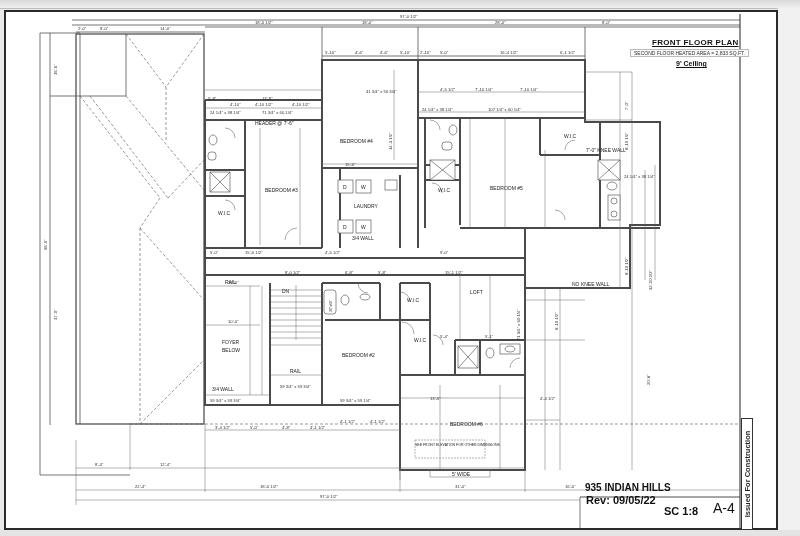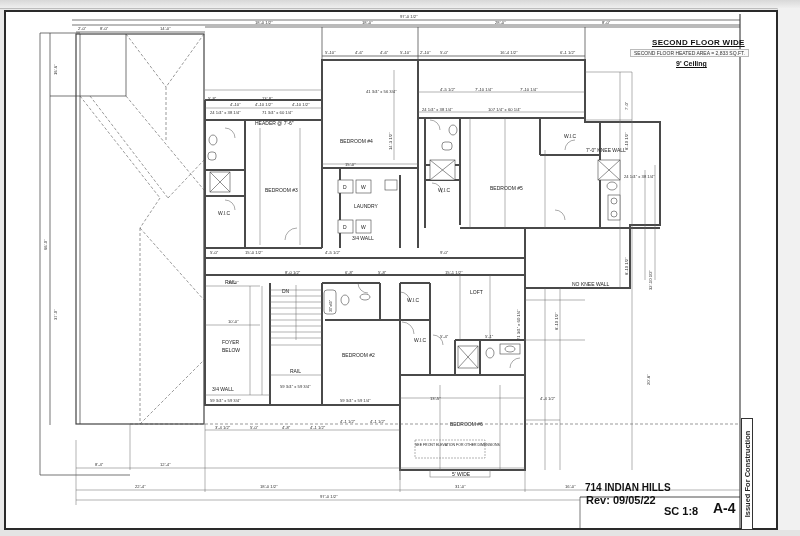--- a/index.html
+++ b/index.html
@@ -10,21 +10,21 @@
   .sheet{position:absolute;left:4px;top:10px;width:774px;height:520px;background:#fff;border:2px solid #2a2a2a;box-sizing:border-box;}
   svg{position:absolute;left:0;top:0;}
   .dim{font-family:"Liberation Sans",sans-serif;font-size:4.2px;fill:#333;}
   .room{font-family:"Liberation Sans",sans-serif;font-size:5px;fill:#222;}
   .plan-title{position:absolute;left:652px;top:38px;font-size:8px;font-weight:bold;text-decoration:underline;color:#111;letter-spacing:0.3px;}
   .plan-area{position:absolute;left:630px;top:49px;font-size:5px;color:#333;border:1px solid #bbb;padding:0 3px;background:#fafafa;}
   .plan-ceiling{position:absolute;left:676px;top:60px;font-size:7px;font-weight:bold;text-decoration:underline;color:#111;}
   .address{position:absolute;left:585px;top:482px;font-size:10px;font-weight:bold;color:#111;}
   .rev{position:absolute;left:586px;top:494px;font-size:11px;font-weight:bold;color:#111;}
   .scale{position:absolute;left:664px;top:505px;font-size:11px;font-weight:bold;color:#111;}
-  .sheetno{position:absolute;left:713px;top:500px;font-size:14px;font-weight:bold;color:#111;}
+  .sheetno{position:absolute;left:713px;top:500px;font-size:14px;font-weight:normal;color:#111;}
   .ifc{position:absolute;left:741px;top:418px;width:12px;height:112px;border:1px solid #333;box-sizing:border-box;background:#fff;}
   .ifc span{position:absolute;left:50%;top:50%;transform:translate(-50%,-50%) rotate(-90deg);white-space:nowrap;font-size:7.5px;font-weight:bold;color:#222;}
 </style>
 </head>
 <body>
 
 <div class="viewer-top"></div>
 <div class="viewer-right"></div>
 <div class="viewer-bottom"></div>
 
@@ -345,22 +345,22 @@
     <text x="415" y="446" style="font-size:3.5px">SEE FRONT ELEVATION FOR OTHER DIMENSIONS</text>
     <text x="452" y="476">5' WIDE</text>
     <text x="343" y="189">D</text>
     <text x="361" y="189">W</text>
     <text x="343" y="229">D</text>
     <text x="361" y="229">W</text>
     <text transform="translate(332,312) rotate(-90)" style="font-size:3.5px">30"x60"</text>
   </g>
 </svg>
 
-<div class="plan-title">SECOND FLOOR WIDE</div>
+<div class="plan-title">FRONT FLOOR PLAN</div>
 <div class="plan-area">SECOND FLOOR HEATED AREA = 2,833 SQ.FT.</div>
 <div class="plan-ceiling">9' Ceiling</div>
-<div class="address">714 INDIAN HILLS</div>
+<div class="address">935 INDIAN HILLS</div>
 <div class="rev">Rev: 09/05/22</div>
 <div class="scale">SC  1:8</div>
 <div class="sheetno">A-4</div>
 <div class="ifc">
     <span>Issued For Construction</span>
   </div>
 
 </body></html>

